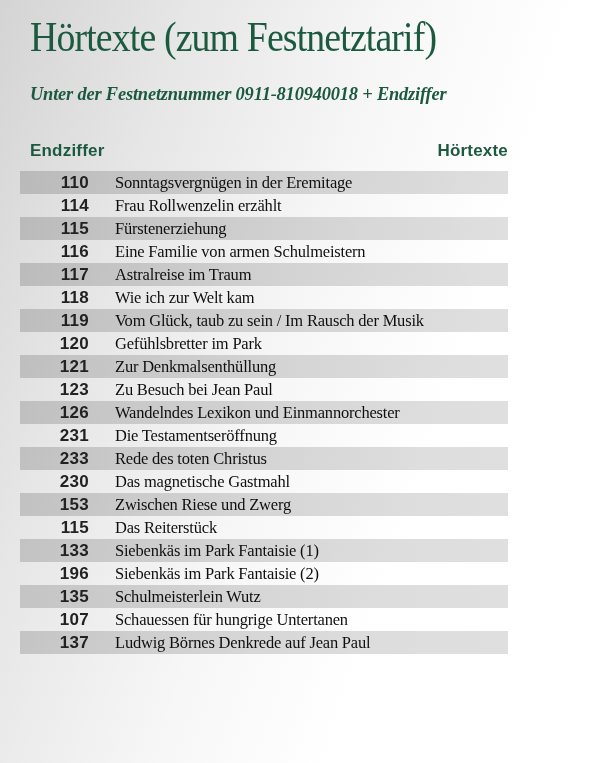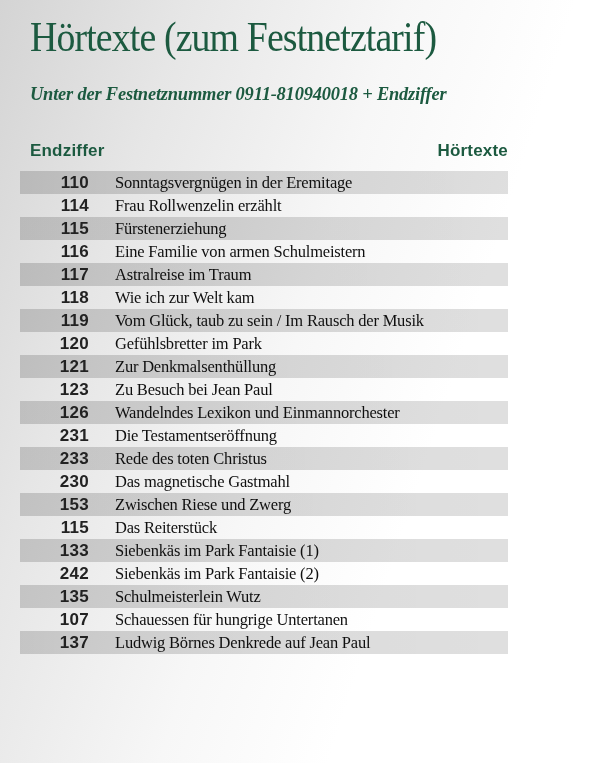--- a/index.html
+++ b/index.html
@@ -197,21 +197,21 @@
     <div class="num">115</div>
     <div class="title">Das Reiterstück</div>
   </div>
 
   <div class="row stripe">
     <div class="num">133</div>
     <div class="title">Siebenkäs im Park Fantaisie (1)</div>
   </div>
 
   <div class="row">
-    <div class="num">242</div>
+    <div class="num">196</div>
     <div class="title">Siebenkäs im Park Fantaisie (2)</div>
   </div>
 
   <div class="row stripe">
     <div class="num">135</div>
     <div class="title">Schulmeisterlein Wutz</div>
   </div>
 
   <div class="row">
     <div class="num">107</div>

